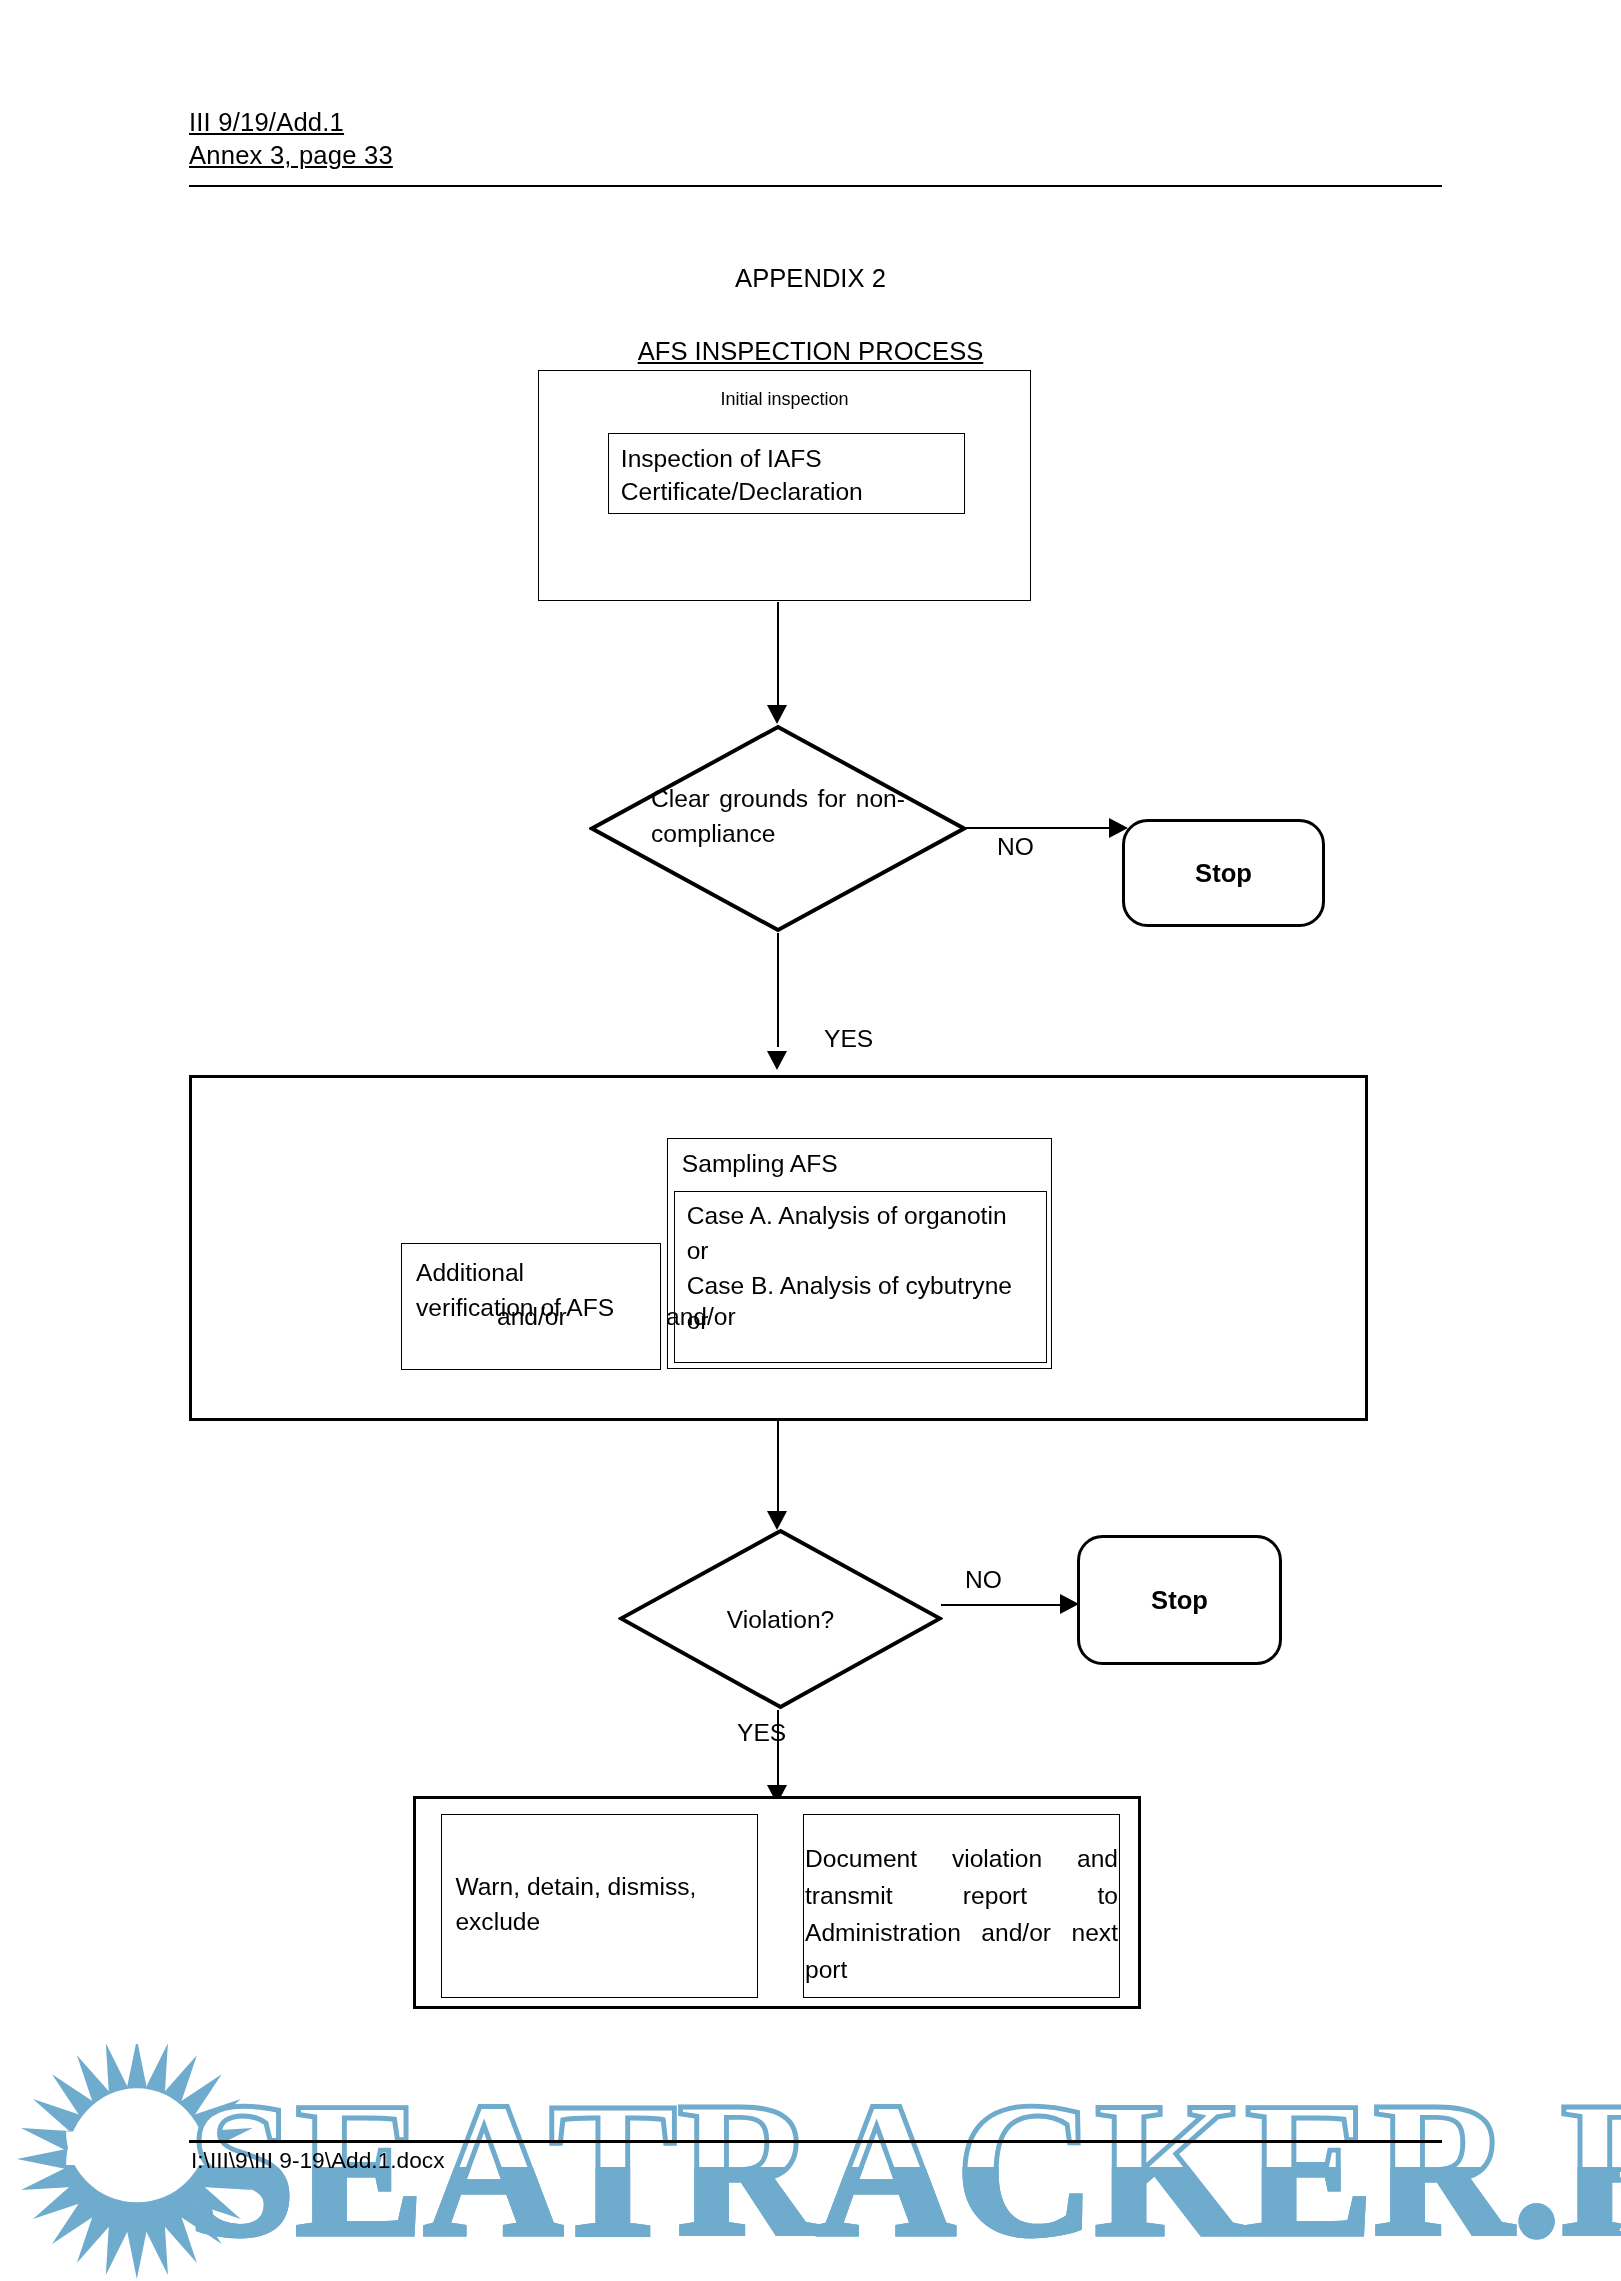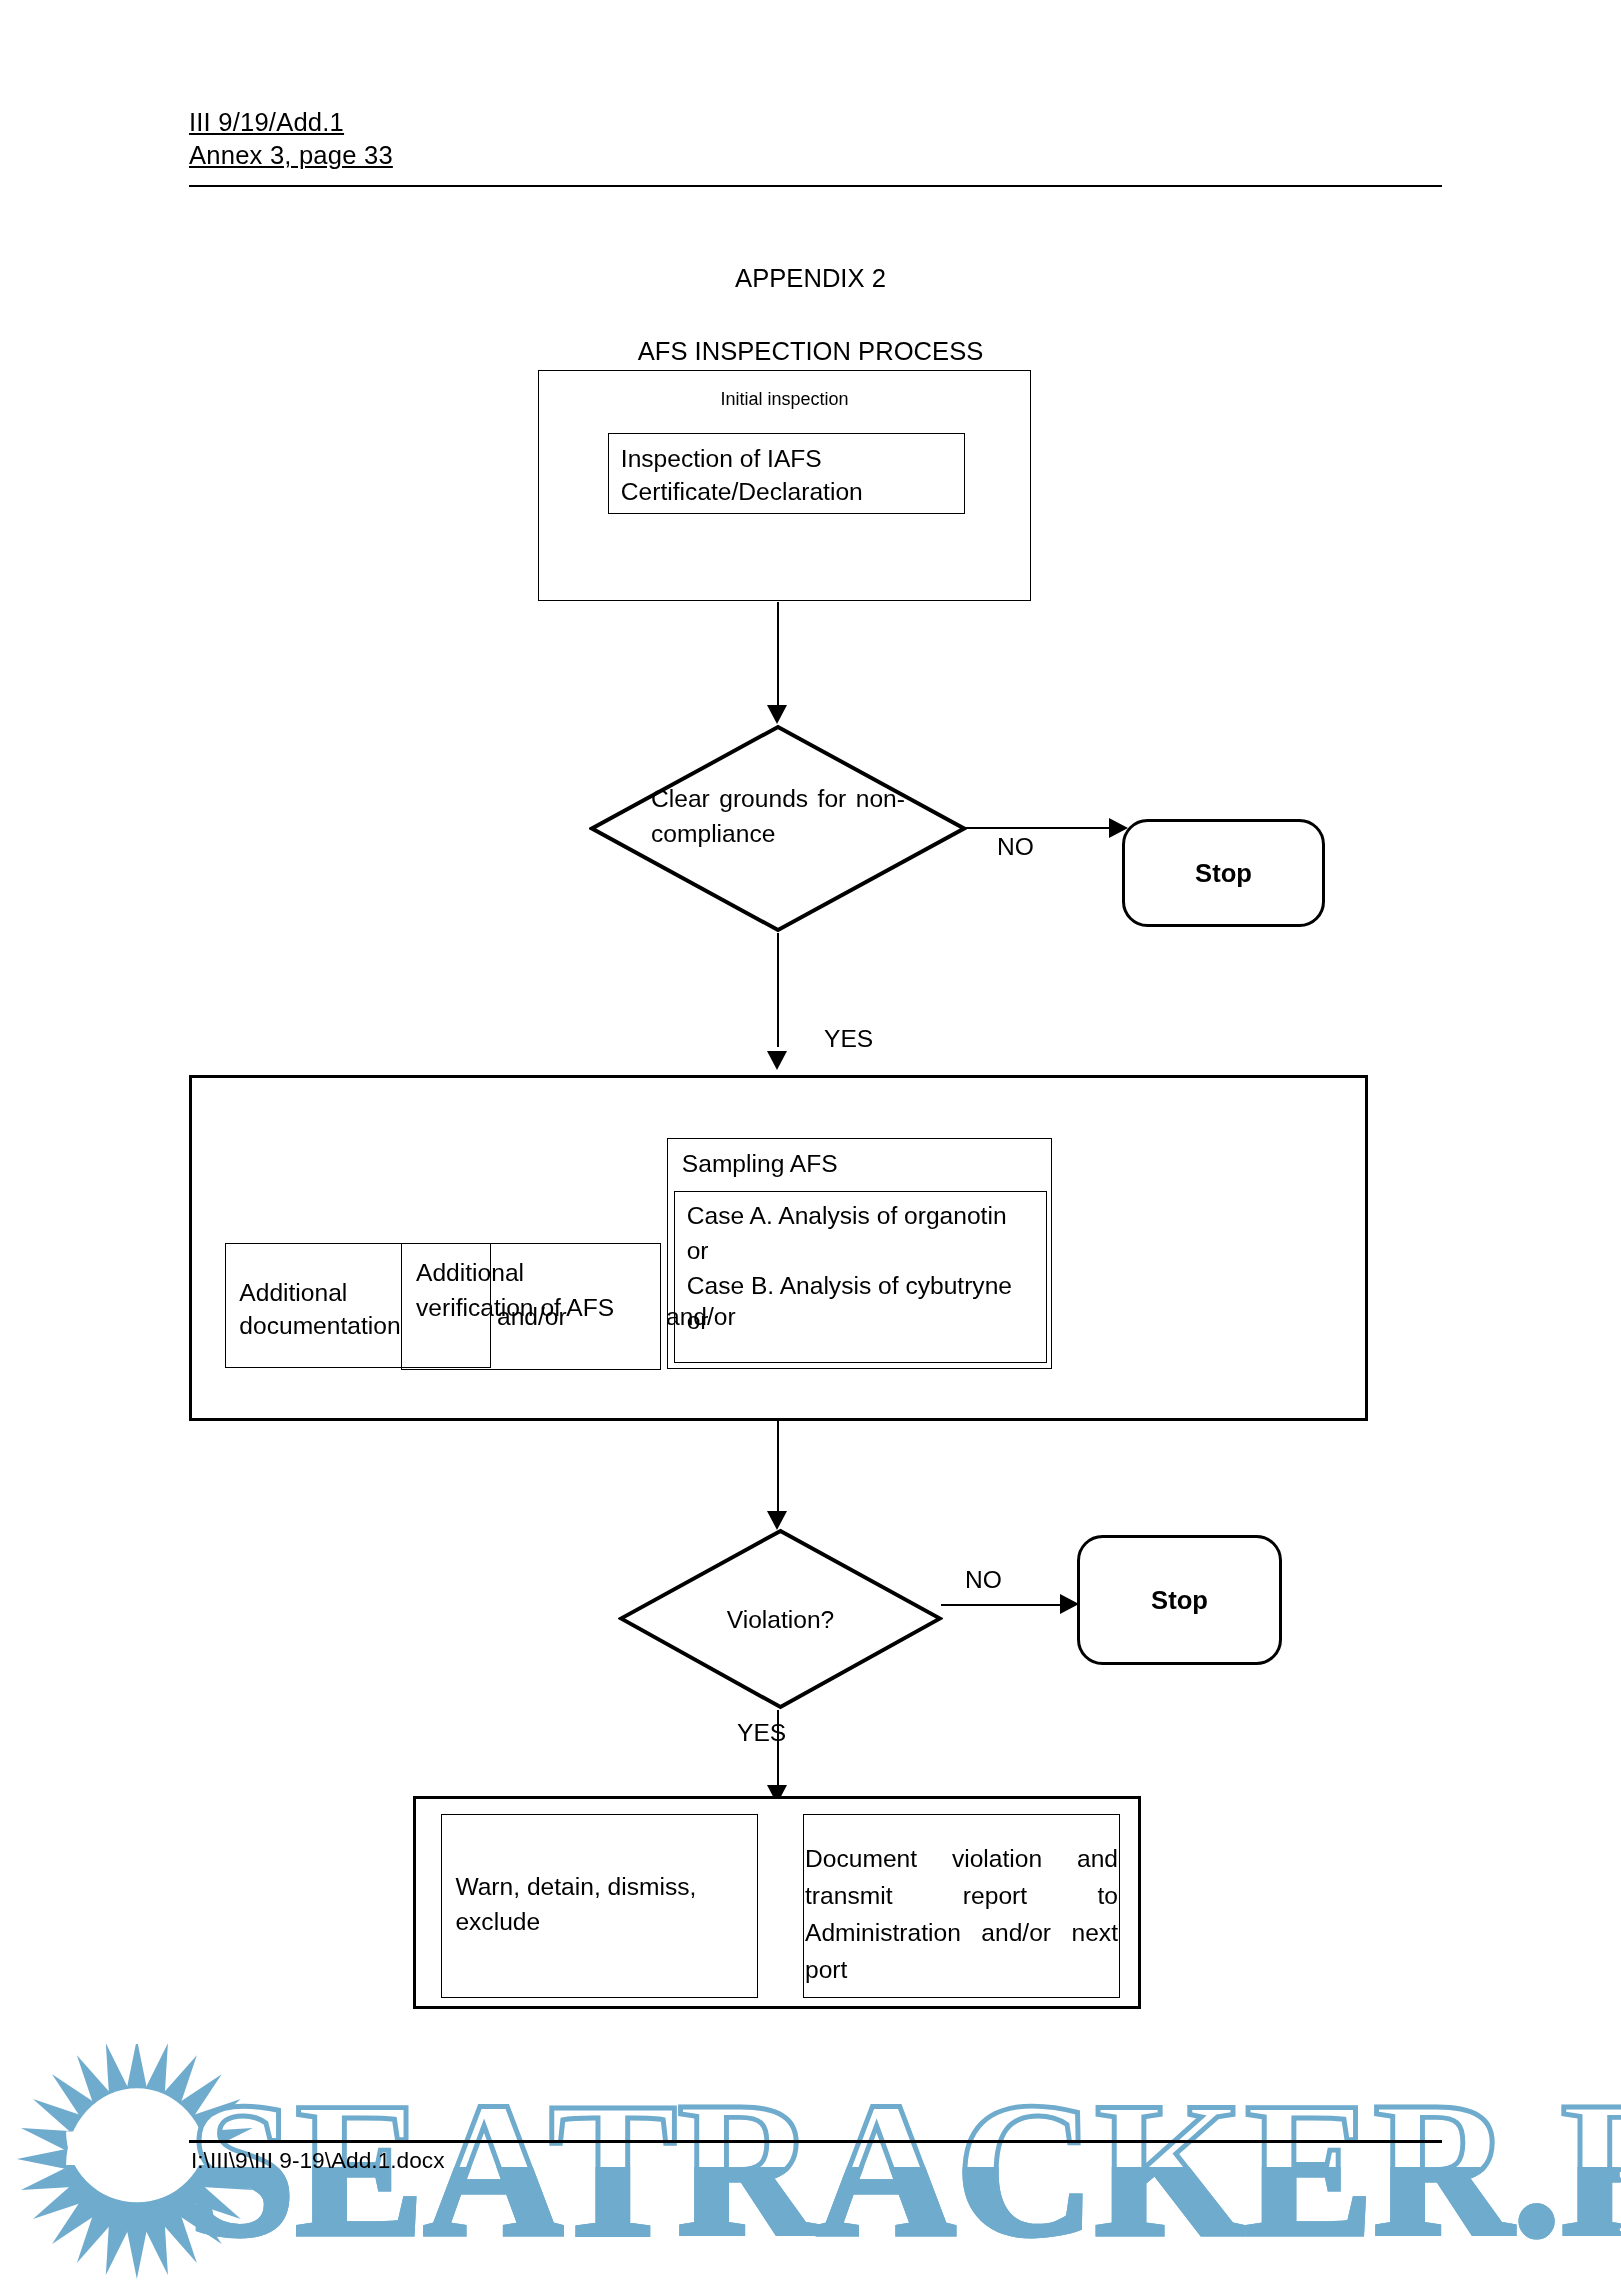--- a/index.html
+++ b/index.html
@@ -44,21 +44,21 @@
 
   
   .doc-title {
     position: absolute;
     text-align: center;
     font-size: 25.6px;
     line-height: 29.6px;
     white-space: pre;
   }
   #appendix-title { left: 0; top: 264px; width: 1621px; }
-  #process-title  { left: 0; top: 337px; width: 1621px; }
+  #process-title  { left: 0; top: 337px; width: 1621px; text-decoration: underline; }
 
   
   .node {
     position: absolute;
     box-sizing: border-box;
     background: #ffffff;
   }
   .box-thin   { border: 1.5px solid #000; }
   .box-thick  { border: 3.4px solid #000; }
   .inner-box  { border: 1.5px solid #000; }
@@ -189,23 +189,20 @@
   <div class="arrow-right" style="left:1109px; top:818px;"></div>
   <div class="edge-label" style="left:997px; top:833px;">NO</div>
   <div class="stop-node" style="left:1122px; top:819px; width:203px; height:108px;">Stop</div>
 
   <div class="vline" style="left:777px; top:933px; height:114px;"></div>
   <div class="arrow-down" style="left:767px; top:1051px;"></div>
   <div class="edge-label" style="left:824px; top:1025px;">YES</div>
 
   <div class="node box-thick" style="left:189px; top:1075px; width:1179px; height:346px;">
 
-    <div class="inner-box" style="position:absolute; left:32.5px; top:165px; width:266px; height:125px; padding:9.9px 13.8px; box-sizing:border-box;">
-      <div class="txt" style="line-height:33px; margin-top:21.7px;">Additional documentation</div>
-    </div>
     <div class="txt" style="position:absolute; left:305px; top:220px;">and/or</div>
 
     <div class="inner-box" style="position:absolute; left:209px; top:165px; width:258px; height:125px;"></div>
     <div class="txt txt-justify" style="position:absolute; left:224px; top:177px; width:229px; line-height:35px;">Additional verification of AFS</div>
     <div class="txt" style="position:absolute; left:474px; top:220px;">and/or</div>
 
     <div class="inner-box" style="position:absolute; left:475px; top:60px; width:383px; height:229px;">
       <div class="txt" style="margin:7.9px 0 0 13.8px; line-height:33px;">Sampling AFS</div>
       <div class="inner-box" style="position:absolute; left:5.9px; top:52px; width:371px; height:170px; overflow:hidden;">
         <div class="txt txt-justify" style="margin:5.9px 9.9px 0 11.8px; line-height:35px;">Case A. Analysis of organotin</div>

